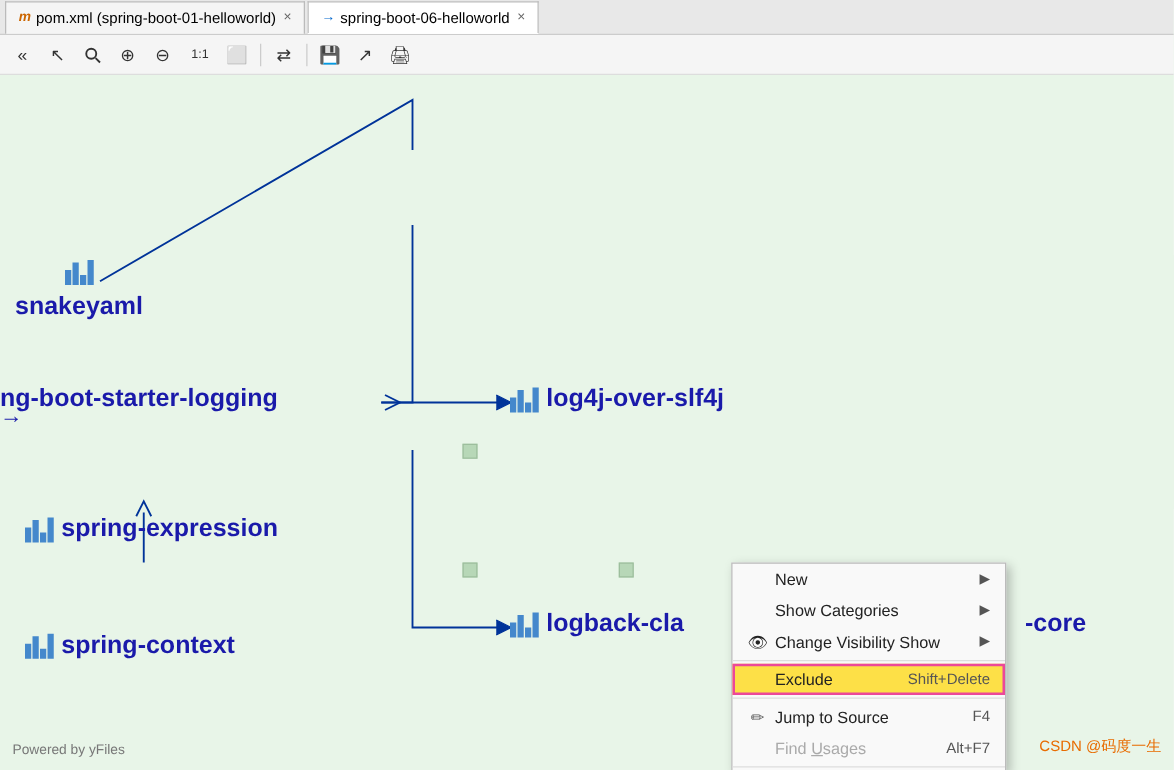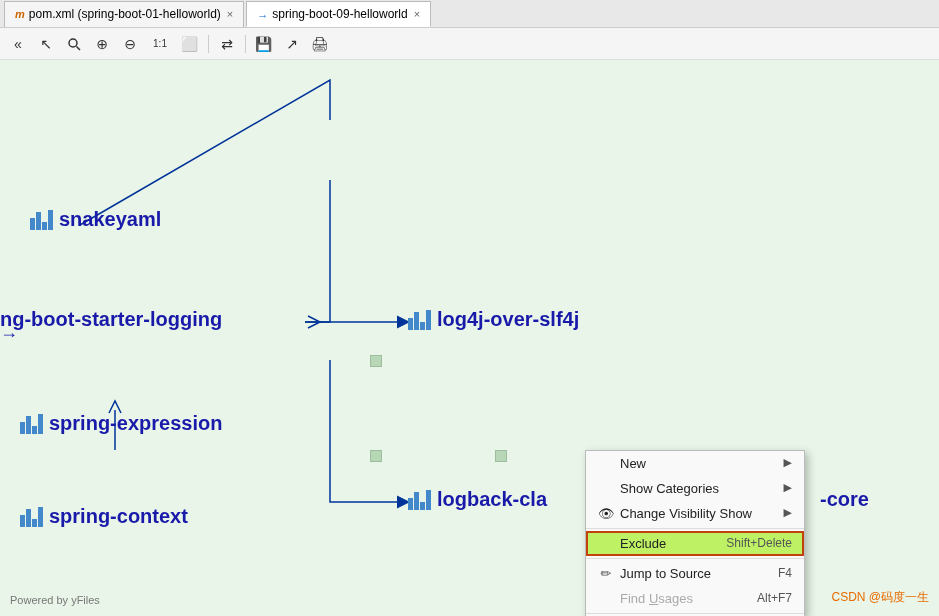--- a/index.html
+++ b/index.html
@@ -136,22 +136,22 @@
     }
     .menu-item {
       display: flex;
       padding: 5px 12px;
       cursor: pointer;
       position: relative;
       white-space: nowrap;
       color: #222;
     }
     .menu-item.highlighted {
-      background: #bef264;
-      border: 2px solid #c2410c;
+      background: #fde047;
+      border: 2px solid #ec4899;
       padding: 3px 10px;
     }
     .menu-item .shortcut {
       margin-left: auto;
       padding-left: 20px;
       color: #555;
       font-size: 12px;
     }
     .menu-item .submenu-arrow {
       margin-left: auto;
@@ -208,21 +208,21 @@
 <body>
 
 <div class="tab-bar">
   <div class="tab">
     <span class="tab-icon" style="color:#cc6600; font-style:italic; font-weight:bold;">m</span>
     <span>pom.xml (spring-boot-01-helloworld)</span>
     <span class="tab-close">×</span>
   </div>
   <div class="tab active">
     <span class="tab-icon" style="color:#0066cc;">→</span>
-    <span>spring-boot-09-helloworld</span>
+    <span>spring-boot-06-helloworld</span>
     <span class="tab-close">×</span>
   </div>
 </div>
 
 <div class="toolbar">
   <button class="toolbar-btn" title="Collapse">«</button>
   <button class="toolbar-btn" title="Fit">↖</button>
   <button class="toolbar-btn" title="Search">
     <svg width="14" height="14" viewBox="0 0 14 14">
         <circle cx="6" cy="6" r="4" fill="none" stroke="#333" stroke-width="1.5"></circle>
@@ -257,21 +257,21 @@
 
     <polyline points="330,300 330,442 400,442" fill="none" stroke="#003399" stroke-width="1.5"></polyline>
     <polyline points="397,436 409,442 397,448" fill="#003399" stroke="#003399" stroke-width="1"></polyline>
 
     <line x1="115" y1="390" x2="115" y2="350" stroke="#003399" stroke-width="1.5"></line>
     <polyline points="109,353 115,341 121,353" fill="none" stroke="#003399" stroke-width="1.5"></polyline>
   </svg>
 
   <div class="arrow-indicator" style="left:0; top:262px;">→</div>
 
-  <div class="node-label" style="left:30px; top:148px;">
+  <div class="node-label" style="left:12px; top:148px;flex-direction:column;">
     <span class="node-icon">
       <div style="display:flex;align-items:flex-end;gap:1px;height:20px;">
         <div style="width:5px;height:12px;background:#4488cc;"></div>
         <div style="width:5px;height:18px;background:#4488cc;"></div>
         <div style="width:5px;height:8px;background:#4488cc;"></div>
         <div style="width:5px;height:20px;background:#4488cc;"></div>
       </div>
     </span>
     <span>snakeyaml</span>
   </div>

